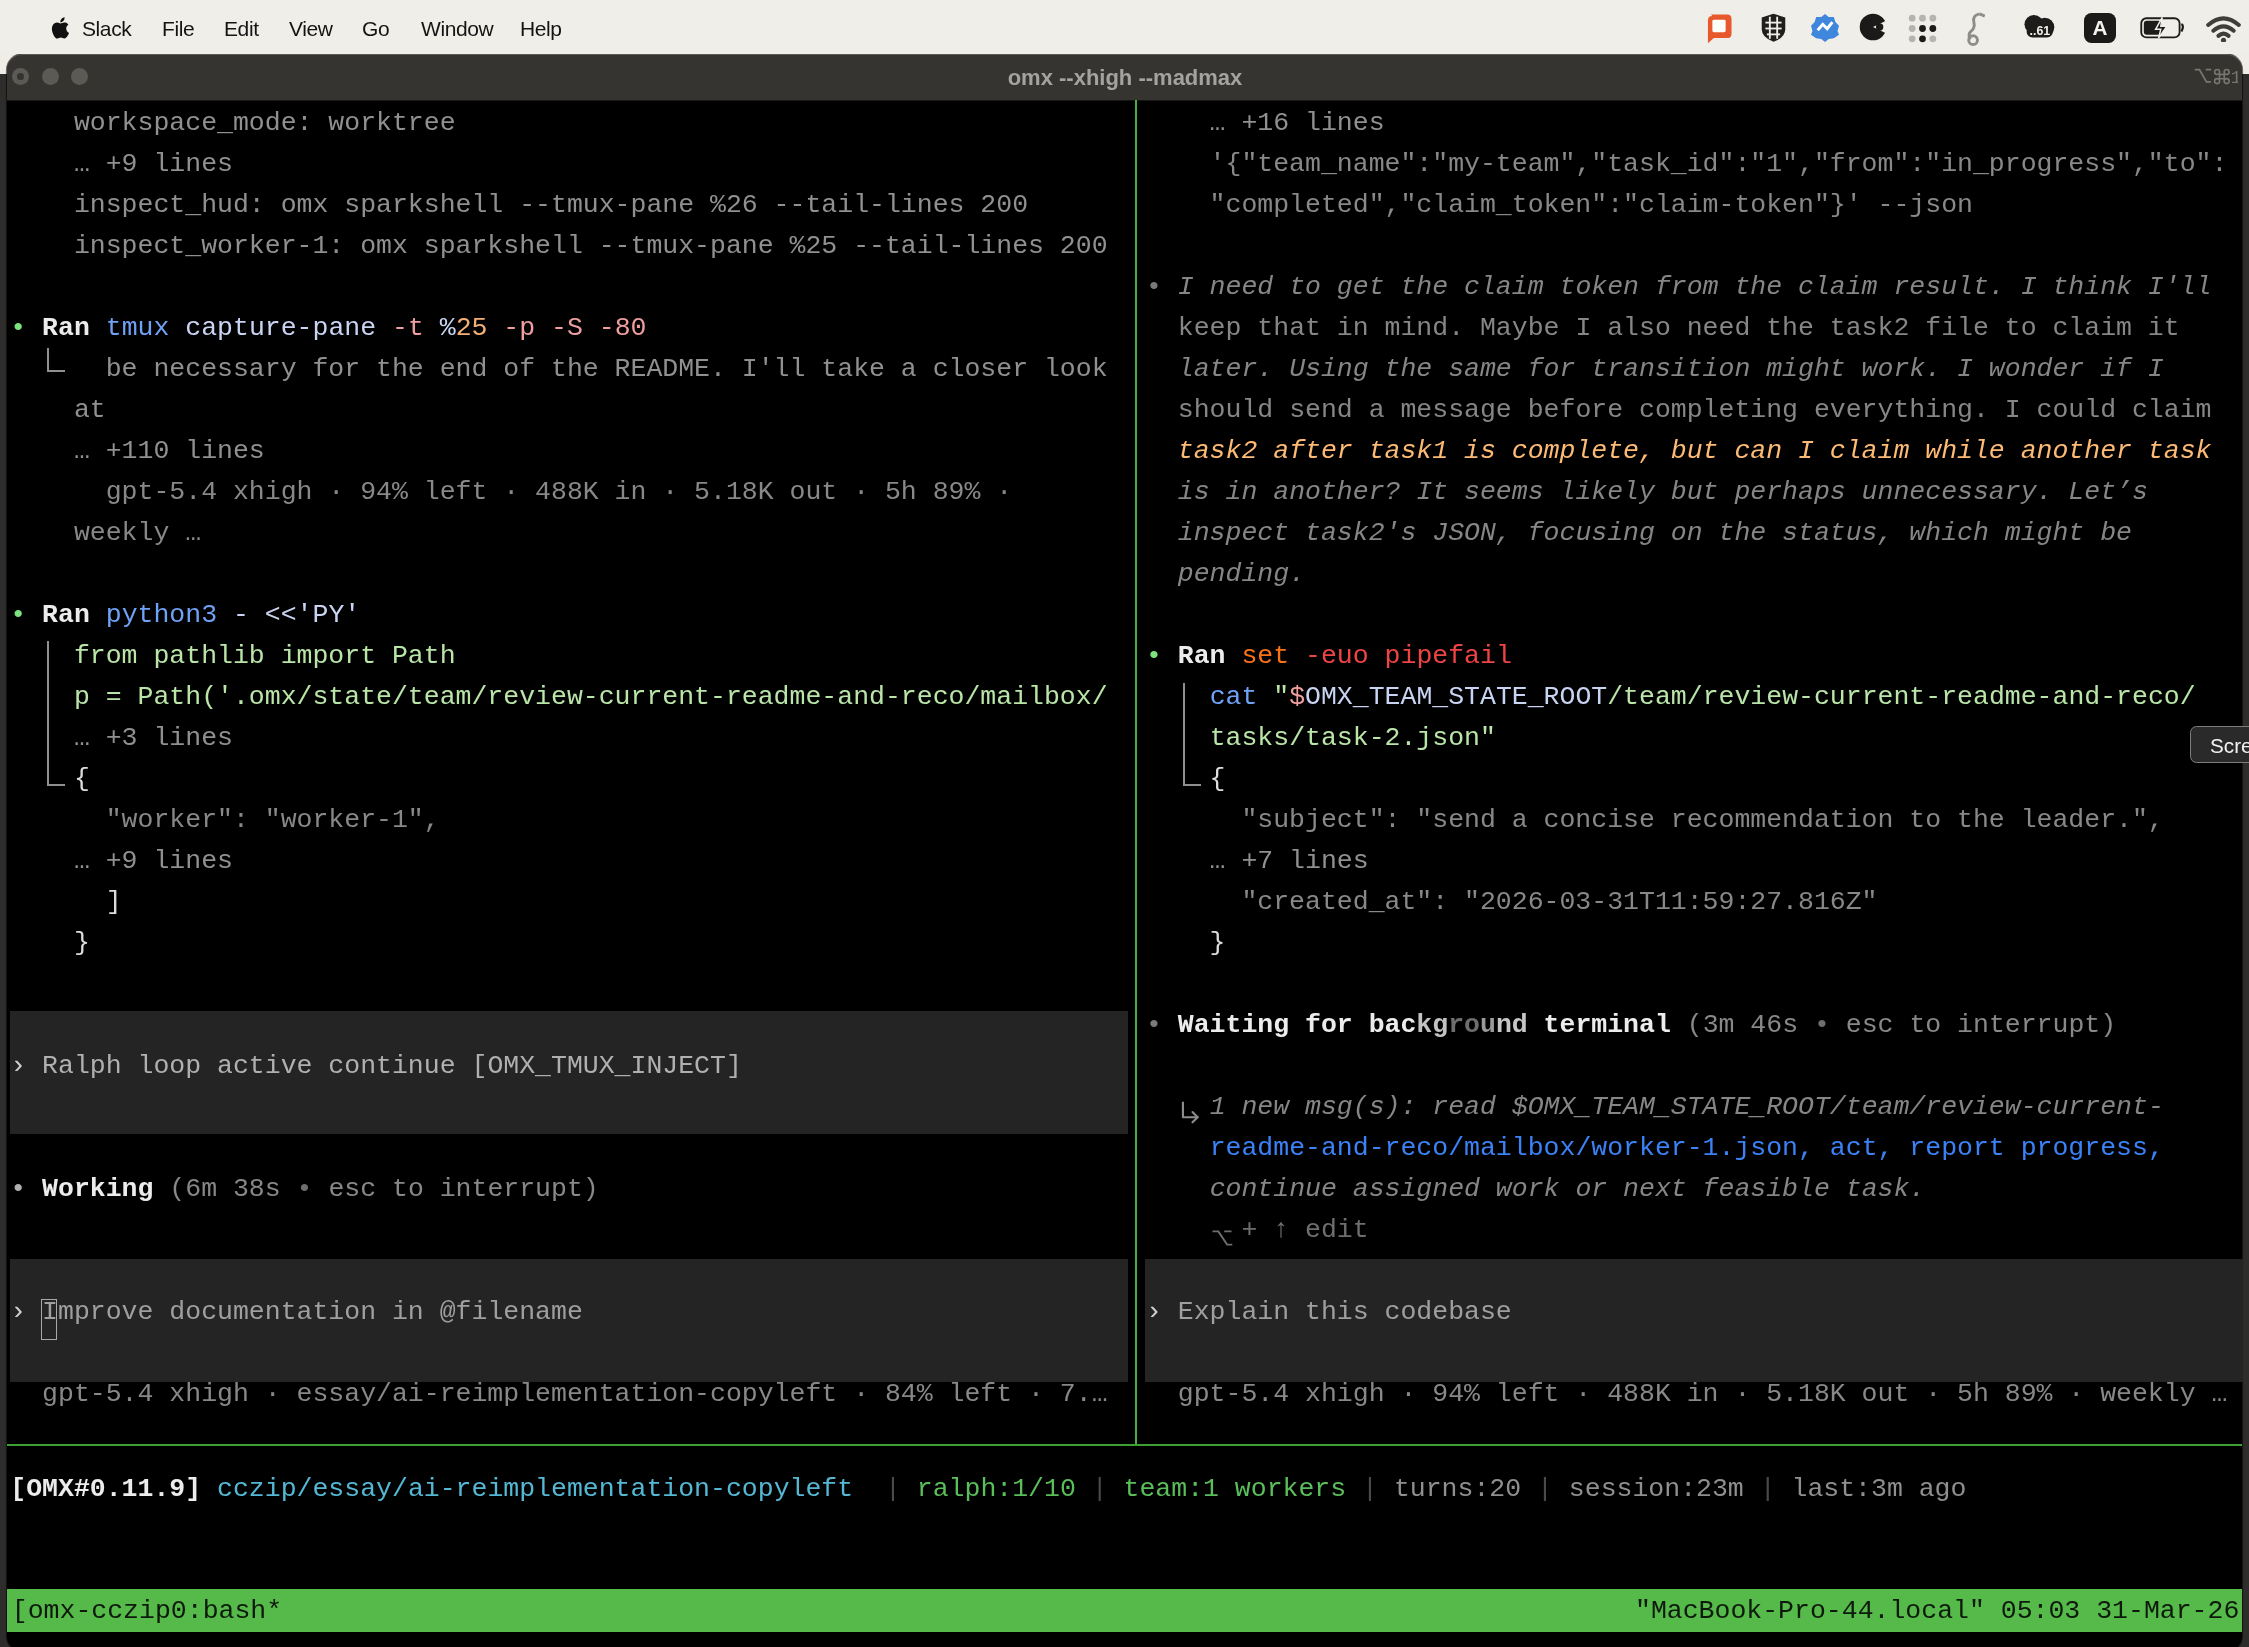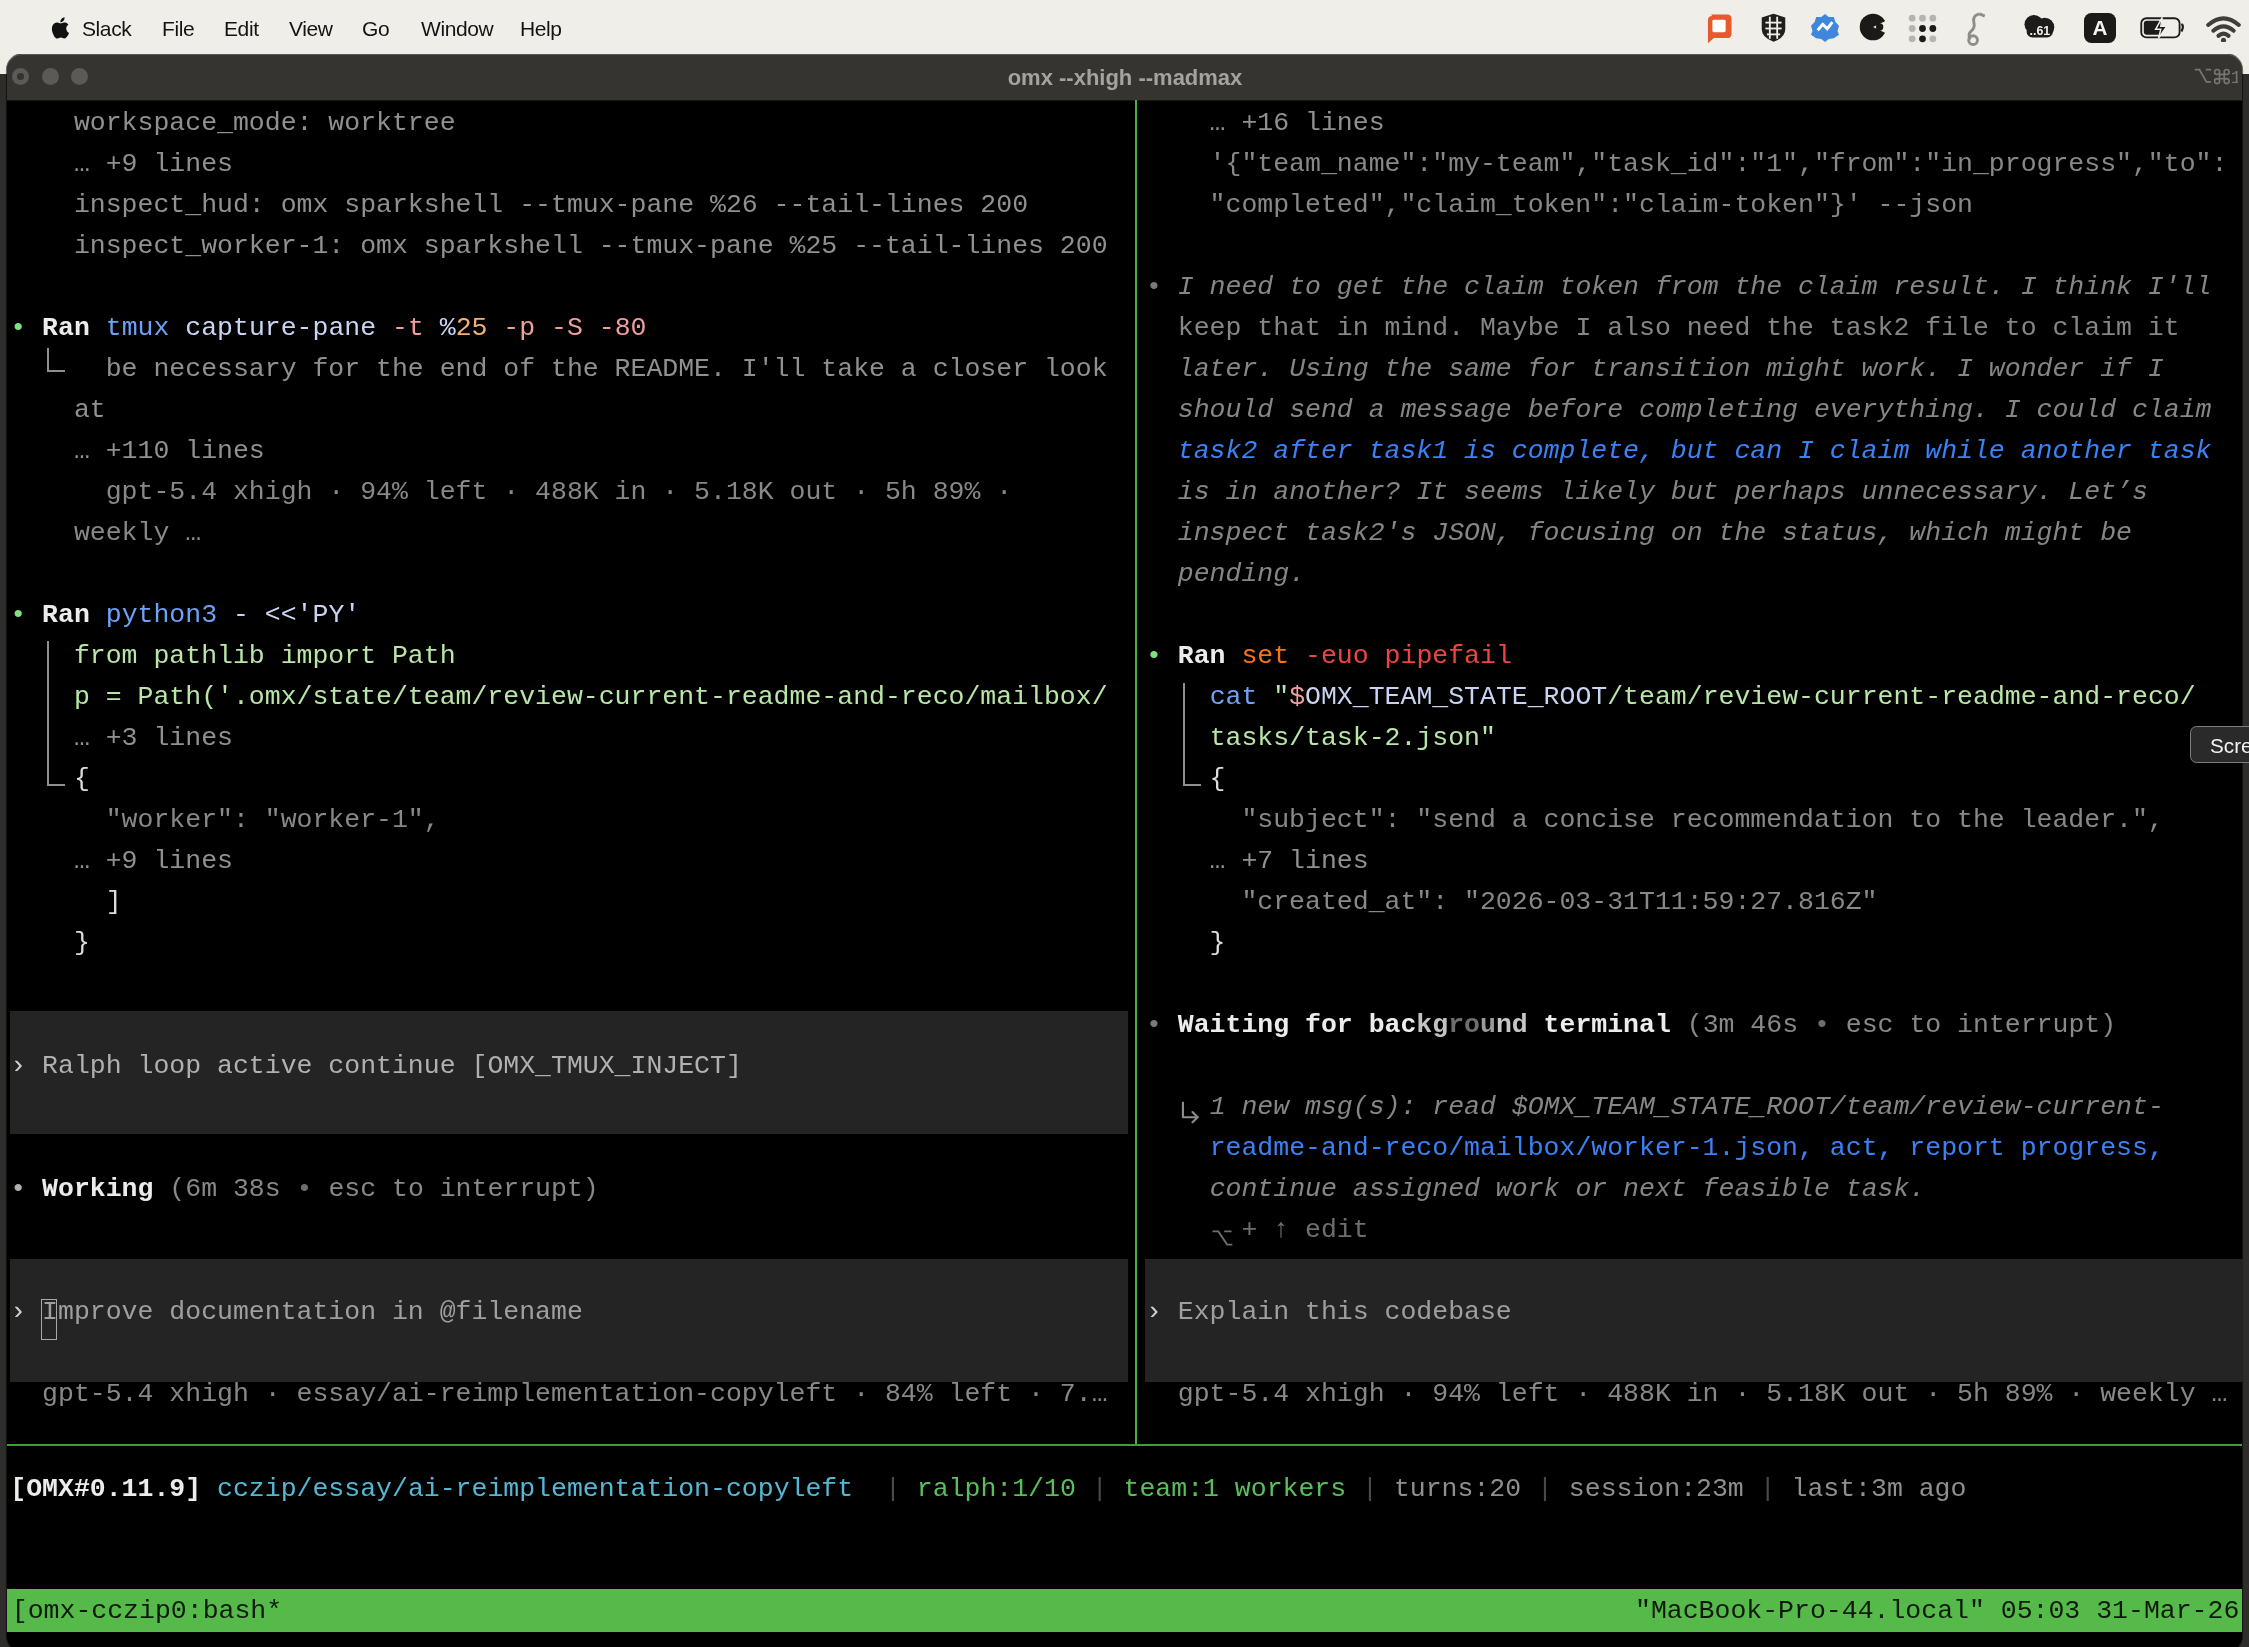--- a/index.html
+++ b/index.html
@@ -173,22 +173,22 @@
 <span style="color:#cfcfcf">›</span> <span style="color:#9f9f9f">Improve documentation in @filename</span>
 
 <span style="color:#888888">  gpt-5.4 xhigh · essay/ai-reimplementation-copyleft · 84% left · 7.…</span></pre>
 <pre class="t" style="left:1146px;top:103px">    … +16 lines
 <span style="color:#888888">    '{"team_name":"my-team","task_id":"1","from":"in_progress","to":</span>
 <span style="color:#888888">    "completed","claim_token":"claim-token"}' --json</span>
 
 <span style="color:#7a7a7a">•</span> <span style="color:#868686;font-style:italic">I need to get the claim token from the claim result. I think I'll</span>
   <span style="color:#868686;">keep that in mind. Maybe I also need the task2 file to claim it</span>
   <span style="color:#868686;font-style:italic">later. Using the same for transition might work. I wonder if I</span>
-  <span style="color:#868686;font-style:italic">should send a message before completing everything. I could claim</span>
-  <span style="color:#3b82f6;font-style:italic">task2 after task1 is complete, but can I claim while another task</span>
+  <span style="color:#868686;">should send a message before completing everything. I could claim</span>
+  <span style="color:#fdba74;font-style:italic">task2 after task1 is complete, but can I claim while another task</span>
   <span style="color:#868686;font-style:italic">is in another? It seems likely but perhaps unnecessary. Let’s</span>
   <span style="color:#868686;font-style:italic">inspect task2's JSON, focusing on the status, which might be</span>
   <span style="color:#868686;font-style:italic">pending.</span>
 
 <span style="color:#7de47d">•</span> <span style="color:#ececec;font-weight:bold">Ran</span> <span style="color:#f97316">set</span> <span style="color:#ef4444">-euo pipefail</span>
     <span style="color:#6fa1f5">cat</span> <span style="color:#b9e5a8">"</span><span style="color:#ef9f9f">$</span><span style="color:#c9d4f2">OMX_TEAM_STATE_ROOT</span><span style="color:#b9e5a8">/team/review-current-readme-and-reco/</span>
     <span style="color:#b9e5a8">tasks/task-2.json"</span>
 <span style="color:#dcdcdc">    {</span>
 <span style="color:#888888">      "subject": "send a concise recommendation to the leader.",</span>
     … +7 lines

